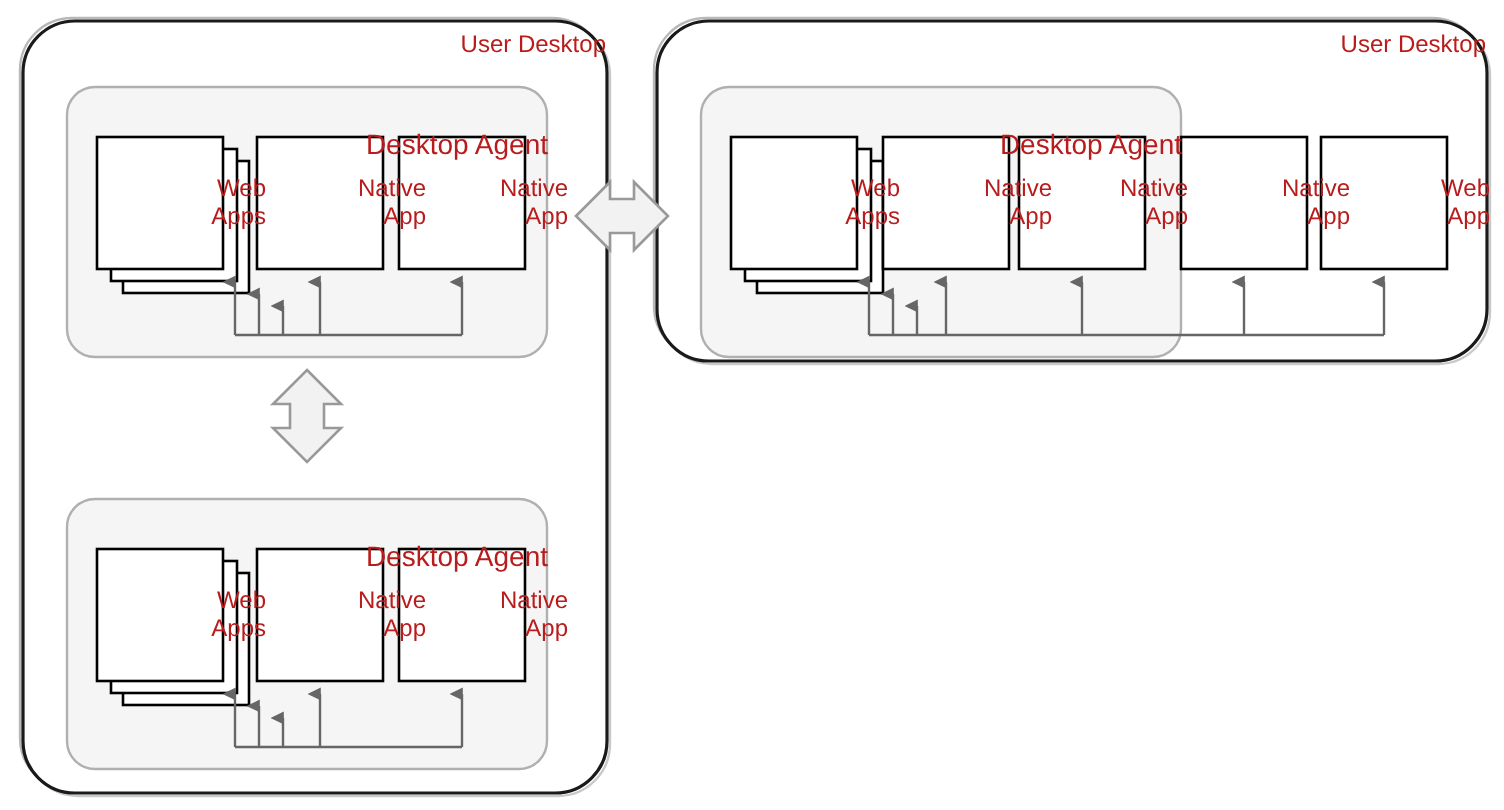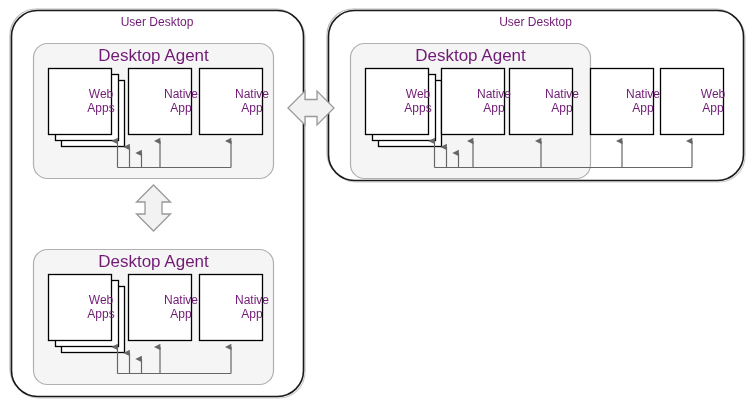--- a/index.html
+++ b/index.html
@@ -23,32 +23,33 @@
     left: 0;
     top: 0;
     width: 752px;
     height: 405px;
     overflow: visible;
   }
   .desktop-label,
   .agent-label,
   .app-label {
     position: absolute;
-    text-align: center;
-    color: #701a75;
+    text-align: right;
+    color: #b91c1c;
     pointer-events: none;
     white-space: pre;
   }
   .desktop-label {
     font-size: 12px;
     line-height: 14px;
   }
   .agent-label {
-    font-size: 17px;
+    font-size: 14px;
     line-height: 13px;
+    margin-top: 17px;
   }
   .app-label {
     font-size: 12px;
     line-height: 14px;
     margin-left: 21px;
   }
 </style>
 </head>
 <body>
 

